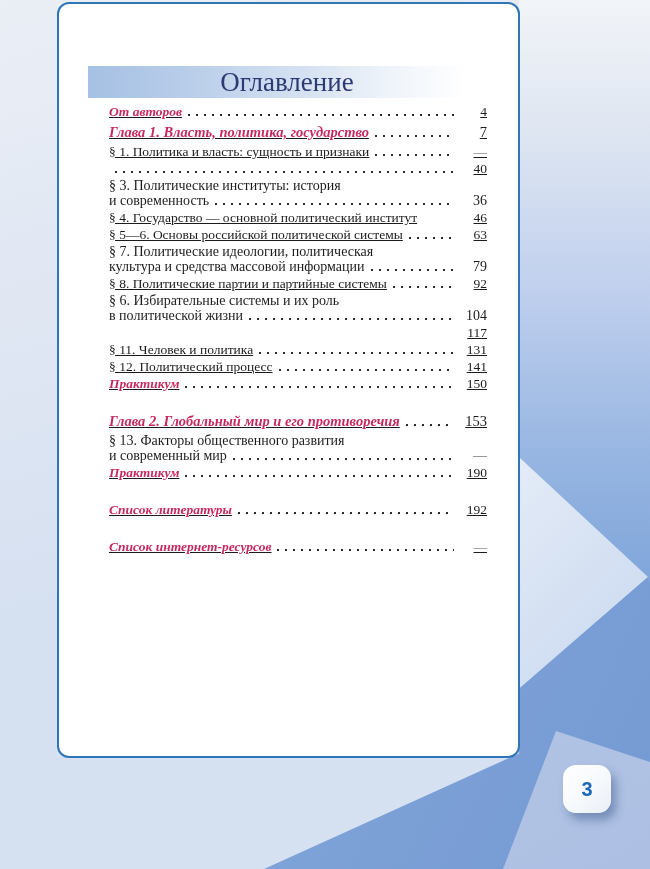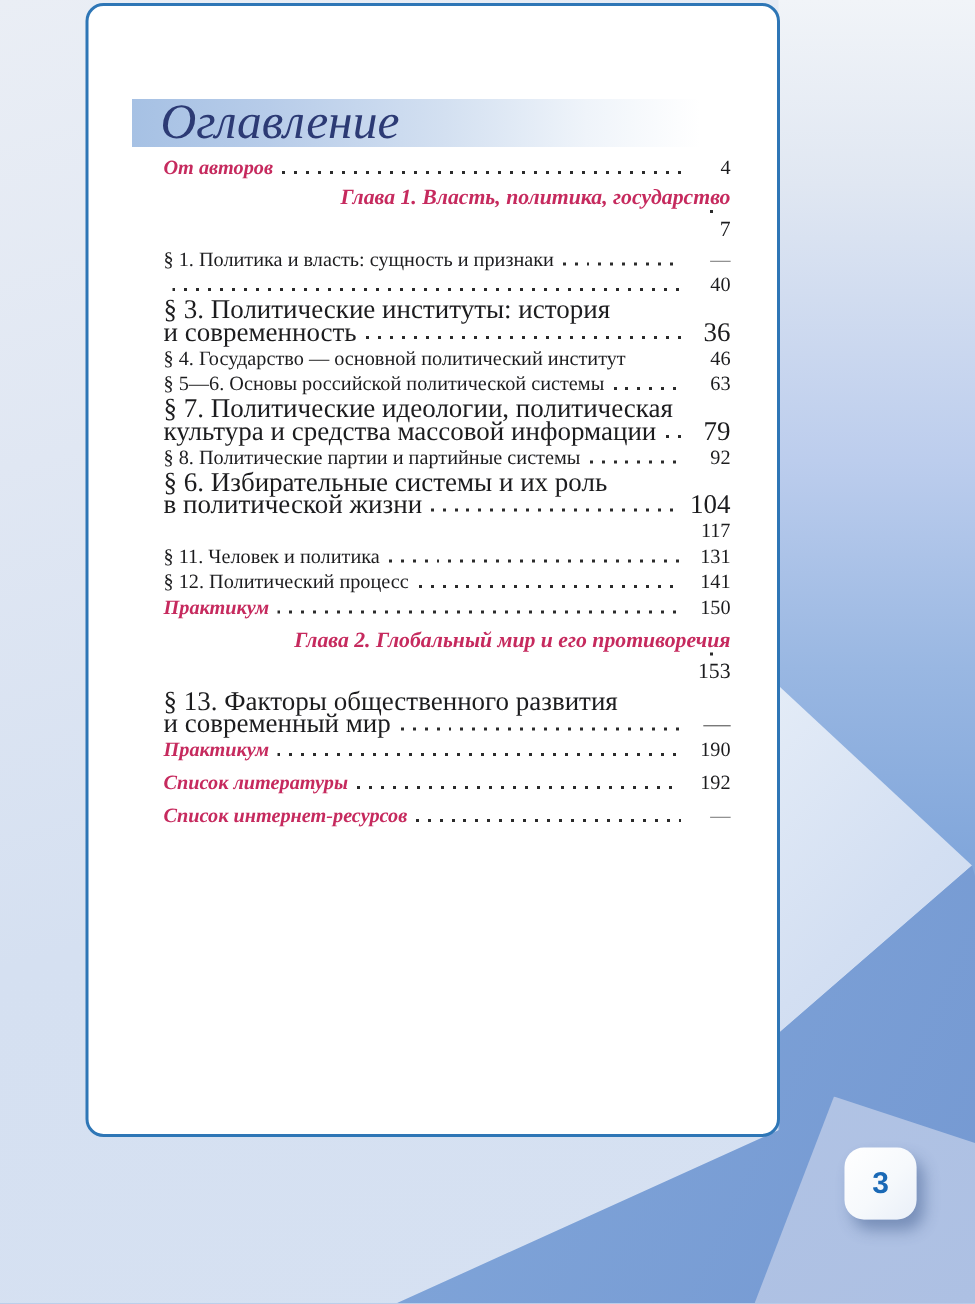--- a/index.html
+++ b/index.html
@@ -43,31 +43,31 @@
   .sheet{
     position:absolute;left:57px;top:2px;width:463px;height:756px;box-sizing:border-box;
     background:#ffffff;border:2px solid #2e76b6;border-radius:12px;
   }
   .titlebar{
     position:absolute;left:29px;top:62px;width:379px;height:32px;
     background:linear-gradient(90deg,#a6c1e4 0%,#b7cce9 24%,#d3e0f1 55%,#eff4fa 80%,rgba(255,255,255,0) 100%);
   }
   .titlebar span{
     display:block;padding:1px 0 0 19px;
-    font-style:italic;font-size:33px;line-height:31px;color:#2c3a74;
+    font-size:27px;line-height:31px;color:#2c3a74;text-align:center;
   }
   
   .toc{position:absolute;left:50px;top:100px;width:378px;color:#1c1c1e;}
-  .row{display:flex;align-items:flex-end;font-size:13.5px;line-height:15px;margin-bottom:2px;}
-  .row2{display:block;font-size:18px;line-height:15px;margin-bottom:2px;}
+  .row{display:flex;align-items:flex-start;font-size:13.5px;line-height:15px;margin-bottom:2px;text-decoration:underline;}
+  .row2{display:block;font-size:14px;line-height:15px;margin-bottom:2px;}
   .row2 .l2{display:flex;align-items:flex-end;}
   .pink{color:#c62a5e;font-weight:bold;font-style:italic;}
   .ch{font-size:14.5px;line-height:16px;}
-  .ch{margin-top:5px;margin-bottom:4px;flex-direction:column;}
-  .gap{margin-top:7px;}
+  .ch{margin-top:5px;margin-bottom:4px;}
+  .gap{margin-top:22px;}
   .leader{
     flex:1 1 auto;min-width:8px;height:2px;align-self:flex-end;margin:0 6px 3px 6px;
     background:repeating-linear-gradient(90deg,#2b2b2b 0 2px,transparent 2px 8px);
   }
   .leader.nodots{background:none;}
   .pg{min-width:27px;text-align:right;white-space:nowrap;}
   .pg.dash{color:#767676;}
 </style>
 </head>
 <body>

